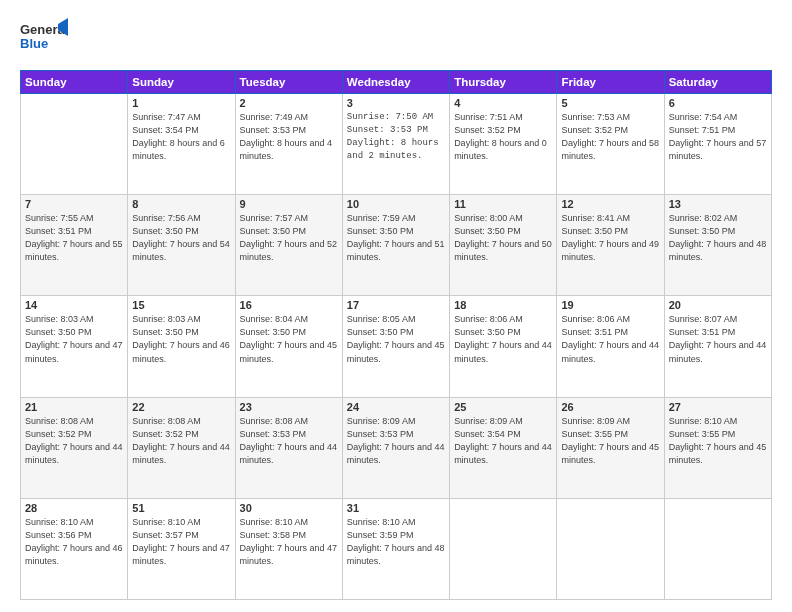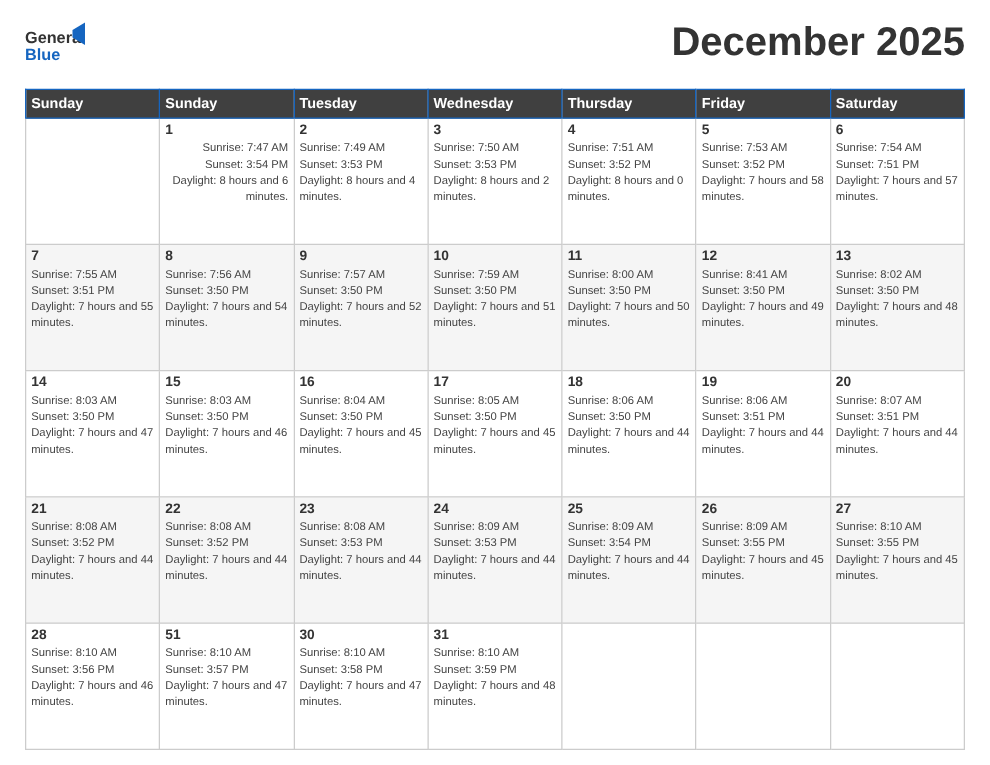--- a/index.html
+++ b/index.html
@@ -74,72 +74,71 @@
     .day-info {
       font-size: 9px;
       line-height: 1.45;
       color: #444;
     }
     .empty-cell {
       background: #f9f9f9;
     }
     tr:nth-child(odd) td { background: #fff; }
     tr:nth-child(even) td { background: #f5f5f5; }
-    .calendar thead tr th { background: #404040; margin-top: 13px; }
+    .calendar thead tr th { background: #6d28d9; margin-top: 13px; }
   </style>
 </head>
 <body>
 
 <div class="page">
   <div class="header">
     <div class="logo">
       <div>
         <svg width="48" height="42" viewBox="0 0 48 42">
           <text x="0" y="18" font-size="13" font-weight="bold" fill="#333" font-family="Arial">General</text>
           <text x="0" y="32" font-size="13" font-weight="bold" fill="#1565C0" font-family="Arial">Blue</text>
           <polygon points="38,8 48,2 48,20 38,14" fill="#1565C0"></polygon>
           <polygon points="38,8 48,2 43,5" fill="#0d47a1"></polygon>
         </svg>
       </div>
     </div>
     <div class="title-block">
-      <div class="month-title">December 2025</div>
     </div>
   </div>
 
   <table class="calendar">
     <thead>
       <tr>
         <th>Sunday</th>
         <th>Sunday</th>
         <th>Tuesday</th>
         <th>Wednesday</th>
         <th>Thursday</th>
         <th>Friday</th>
         <th>Saturday</th>
       </tr>
     </thead>
     <tbody id="calendar-body">
     <tr>
           <td class="empty-cell"></td>
           <td>
             <div class="day-number">1</div>
-            <div class="day-info" style="white-space: pre-line; text-align: right;">Sunrise: 7:47 AM
+            <div class="day-info" style="white-space: pre-line;">Sunrise: 7:47 AM
 Sunset: 3:54 PM
 Daylight: 8 hours and 6 minutes.</div>
           </td>
           <td>
             <div class="day-number">2</div>
             <div class="day-info" style="white-space: pre-line;">Sunrise: 7:49 AM
 Sunset: 3:53 PM
 Daylight: 8 hours and 4 minutes.</div>
           </td>
           <td>
             <div class="day-number">3</div>
-            <div class="day-info" style="white-space: pre-line;">Sunrise: 7:50 AM
+            <div class="day-info" style="white-space: pre-line; font-family: Liberation Mono, monospace;">Sunrise: 7:50 AM
 Sunset: 3:53 PM
 Daylight: 8 hours and 2 minutes.</div>
           </td>
           <td>
             <div class="day-number">4</div>
             <div class="day-info" style="white-space: pre-line;">Sunrise: 7:51 AM
 Sunset: 3:52 PM
 Daylight: 8 hours and 0 minutes.</div>
           </td>
           <td>

